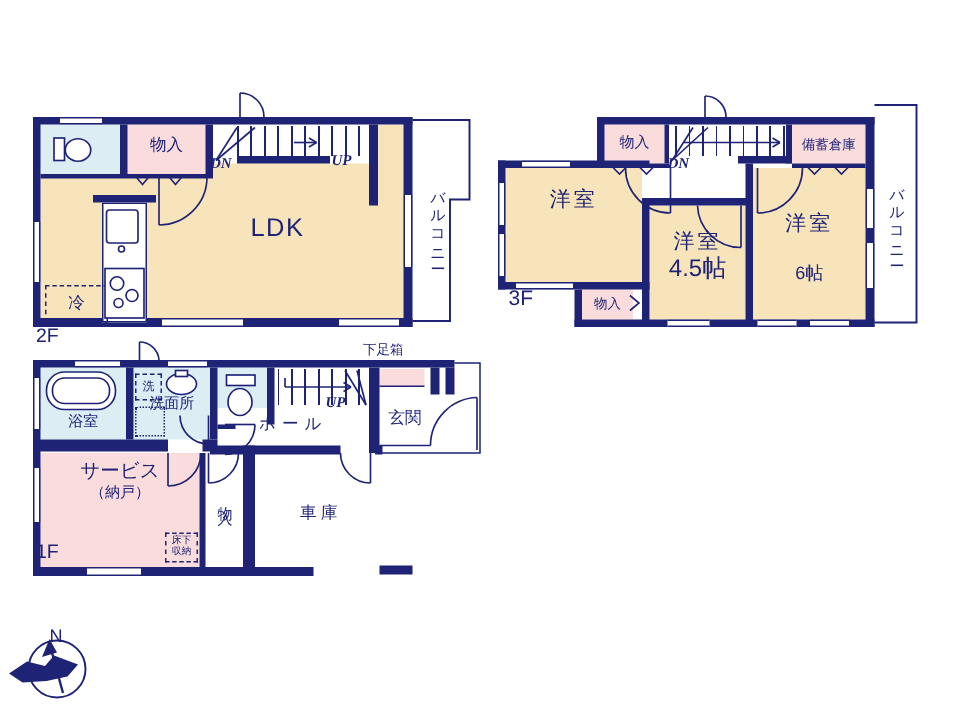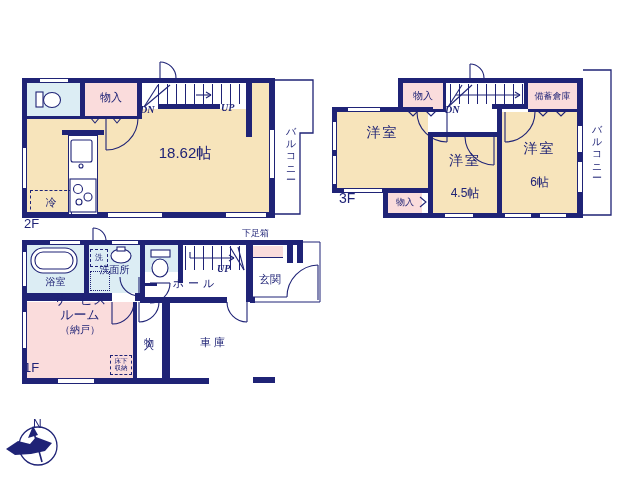--- a/index.html
+++ b/index.html
@@ -53,21 +53,21 @@
   <div class="win-h" style="left:226px;top:212px;width:40px;height:6px"></div>
   <div class="win-v" style="left:22px;top:148px;width:5px;height:40px"></div>
   <div class="win-v" style="left:269px;top:130px;width:6px;height:48px"></div>
 
   <div class="outlined" style="left:68px;top:135px;width:30px;height:80px"></div>
   <div class="dashed" style="left:30px;top:190px;width:42px;height:25px"></div>
   <div class="lbl ctr" style="left:30px;top:196px;width:42px;font-size:11px">冷</div>
 
   <div class="lbl" style="left:24px;top:217px;font-size:13px">2F</div>
   <div class="lbl ctr" style="left:115px;top:142px;width:140px">
-    <div style="font-size:15px;margin-top:2px">18.62帖</div>
+    <div style="font-size:17px;letter-spacing:1px">LDK</div>
   </div>
   <div class="lbl ctr" style="left:85px;top:91px;width:52px;font-size:11px">物入</div>
   <div class="lbl dir" style="left:140px;top:104px">DN</div>
   <div class="lbl dir" style="left:221px;top:102px">UP</div>
   <div class="lbl vtxt" style="left:285px;top:120px;font-size:10px">バルコニー</div>
 
   <div class="room pink" style="left:403px;top:83px;width:40px;height:26px"></div>
   <div class="room white" style="left:446px;top:83px;width:78px;height:26px"></div>
   <div class="stairs" style="left:450px;top:84px;width:74px;height:20px"></div>
   <div class="room pink" style="left:528px;top:83px;width:49px;height:26px"></div>
@@ -105,21 +105,21 @@
 
   <div class="lbl" style="left:339px;top:190px;font-size:14px">3F</div>
   <div class="lbl ctr" style="left:403px;top:90px;width:40px;font-size:10px">物入</div>
   <div class="lbl ctr" style="left:528px;top:91px;width:49px;font-size:9px">備蓄倉庫</div>
   <div class="lbl dir" style="left:445px;top:104px">DN</div>
   <div class="lbl ctr" style="left:337px;top:124px;width:91px">
     <div style="font-size:14px;letter-spacing:2px">洋室</div>
   </div>
   <div class="lbl ctr" style="left:433px;top:152px;width:64px">
     <div style="font-size:14px;letter-spacing:2px">洋室</div>
-    <div style="font-size:12px;margin-top:19px">4.5帖</div>
+    <div style="font-size:16px;margin-top:3px">4.5帖</div>
   </div>
   <div class="lbl ctr" style="left:502px;top:140px;width:75px">
     <div style="font-size:14px;letter-spacing:2px">洋室</div>
     <div style="font-size:12px;margin-top:20px">6帖</div>
   </div>
   <div class="lbl ctr" style="left:388px;top:197px;width:34px;font-size:9px">物入</div>
   <div class="lbl vtxt" style="left:591px;top:118px;font-size:10px">バルコニー</div>
 
   <div class="room blue" style="left:27px;top:245px;width:57px;height:48px"></div>
   <div class="room blue" style="left:89px;top:245px;width:51px;height:48px"></div>
@@ -160,23 +160,22 @@
   <div class="dashed" style="left:110px;top:355px;width:22px;height:20px"></div>
 
   <div class="lbl" style="left:24px;top:361px;font-size:13px">1F</div>
   <div class="lbl ctr" style="left:27px;top:276px;width:57px;font-size:10px">浴室</div>
   <div class="lbl ctr" style="left:90px;top:253px;width:18px;font-size:8px">洗</div>
   <div class="lbl ctr" style="left:89px;top:264px;width:51px;font-size:10px">洗面所</div>
   <div class="lbl ctr" style="left:145px;top:277px;width:101px;font-size:11px;letter-spacing:4px">ホール</div>
   <div class="lbl dir" style="left:217px;top:263px">UP</div>
   <div class="lbl ctr" style="left:253px;top:273px;width:34px;font-size:11px">玄関</div>
   <div class="lbl" style="left:242px;top:228px;font-size:9px">下足箱</div>
-  <div class="lbl ctr" style="left:27px;top:293px;width:106px">
+  <div class="lbl ctr" style="left:27px;top:307px;width:106px">
     <div style="font-size:13px">サービス</div>
-    <div style="font-size:13px">ルーム</div>
     <div style="font-size:10px;margin-top:1px">（納戸）</div>
   </div>
   <div class="lbl vtxt" style="left:143px;top:330px;font-size:10px">物入</div>
   <div class="lbl ctr" style="left:110px;top:357px;width:22px">
     <div style="font-size:6.5px">床下</div>
     <div style="font-size:6.5px">収納</div>
   </div>
   <div class="lbl" style="left:200px;top:336px;font-size:11px;letter-spacing:3px">車庫</div>
 
   <div class="lbl" style="left:33px;top:418px;font-size:12px">N</div>

